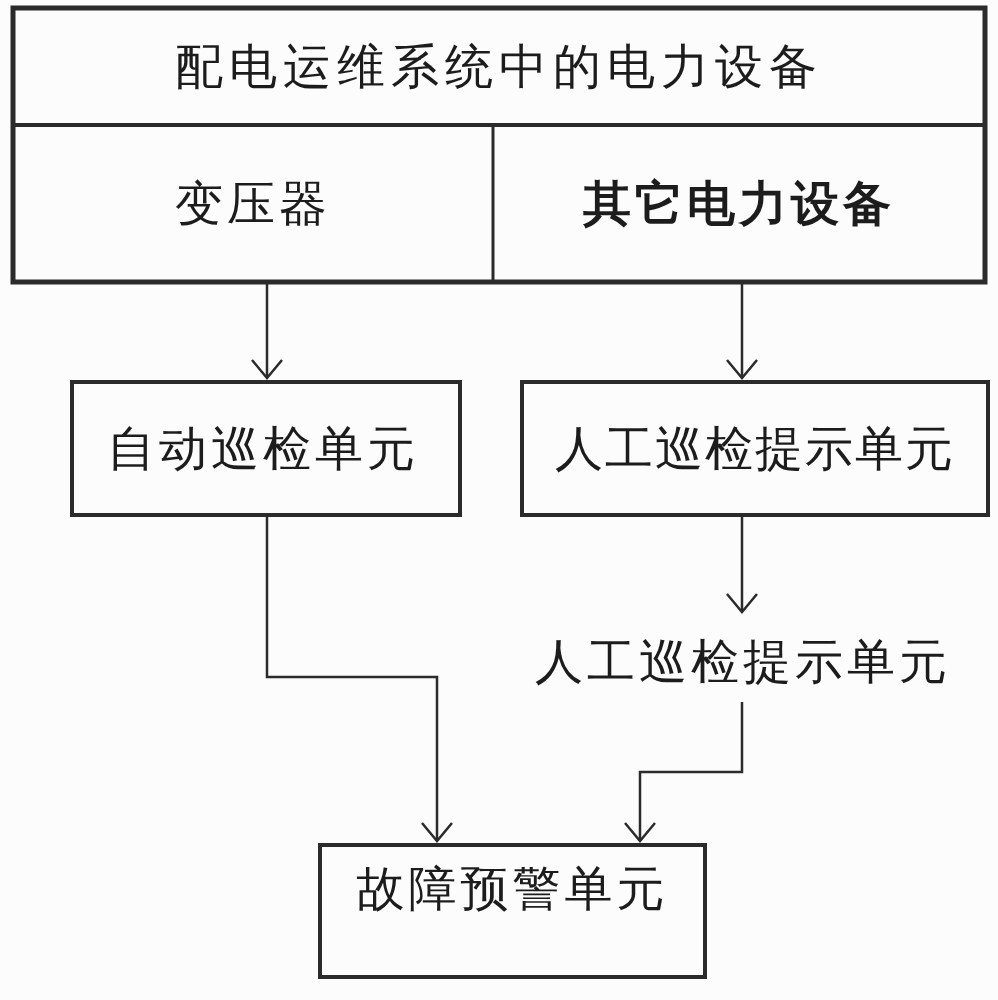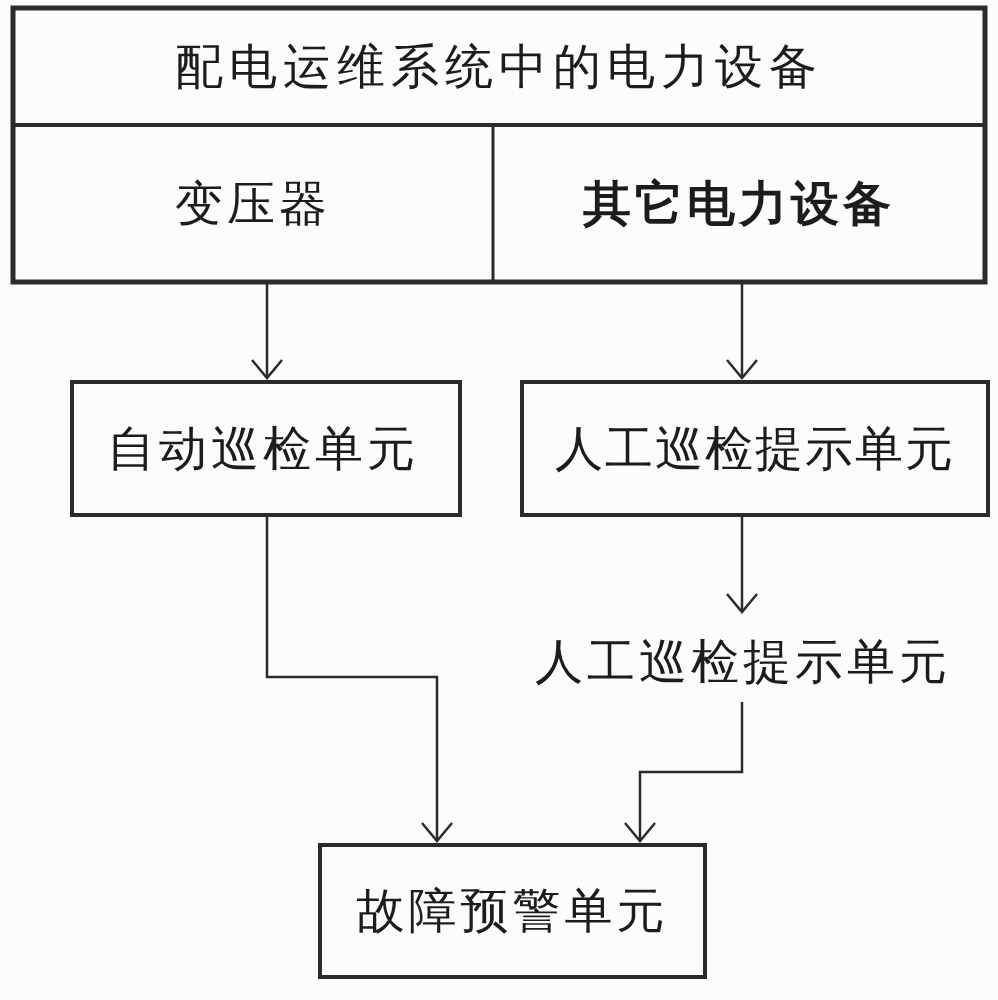--- a/index.html
+++ b/index.html
@@ -77,15 +77,15 @@
   <div class="txt" style="left:13px;top:125px;width:480px;height:157px;">变压器</div>
 
   <div class="txt" style="left:493px;top:125px;width:492px;height:157px;font-weight:bold;">其它电力设备</div>
 
   <div class="txt" style="left:69px;top:382px;width:388px;height:133px;">自动巡检单元</div>
 
   <div class="txt" style="left:522px;top:382px;width:466px;height:133px;letter-spacing:2px;">人工巡检提示单元</div>
 
   <div class="txt" style="left:495px;top:628px;width:496px;height:68px;">人工巡检提示单元</div>
 
-  <div class="txt" style="left:320px;top:845px;width:385px;height:132px;">故障预警单元</div>
+  <div class="txt" style="left:320px;top:823px;width:385px;height:132px;">故障预警单元</div>
 
 </div>
 
 </body></html>

